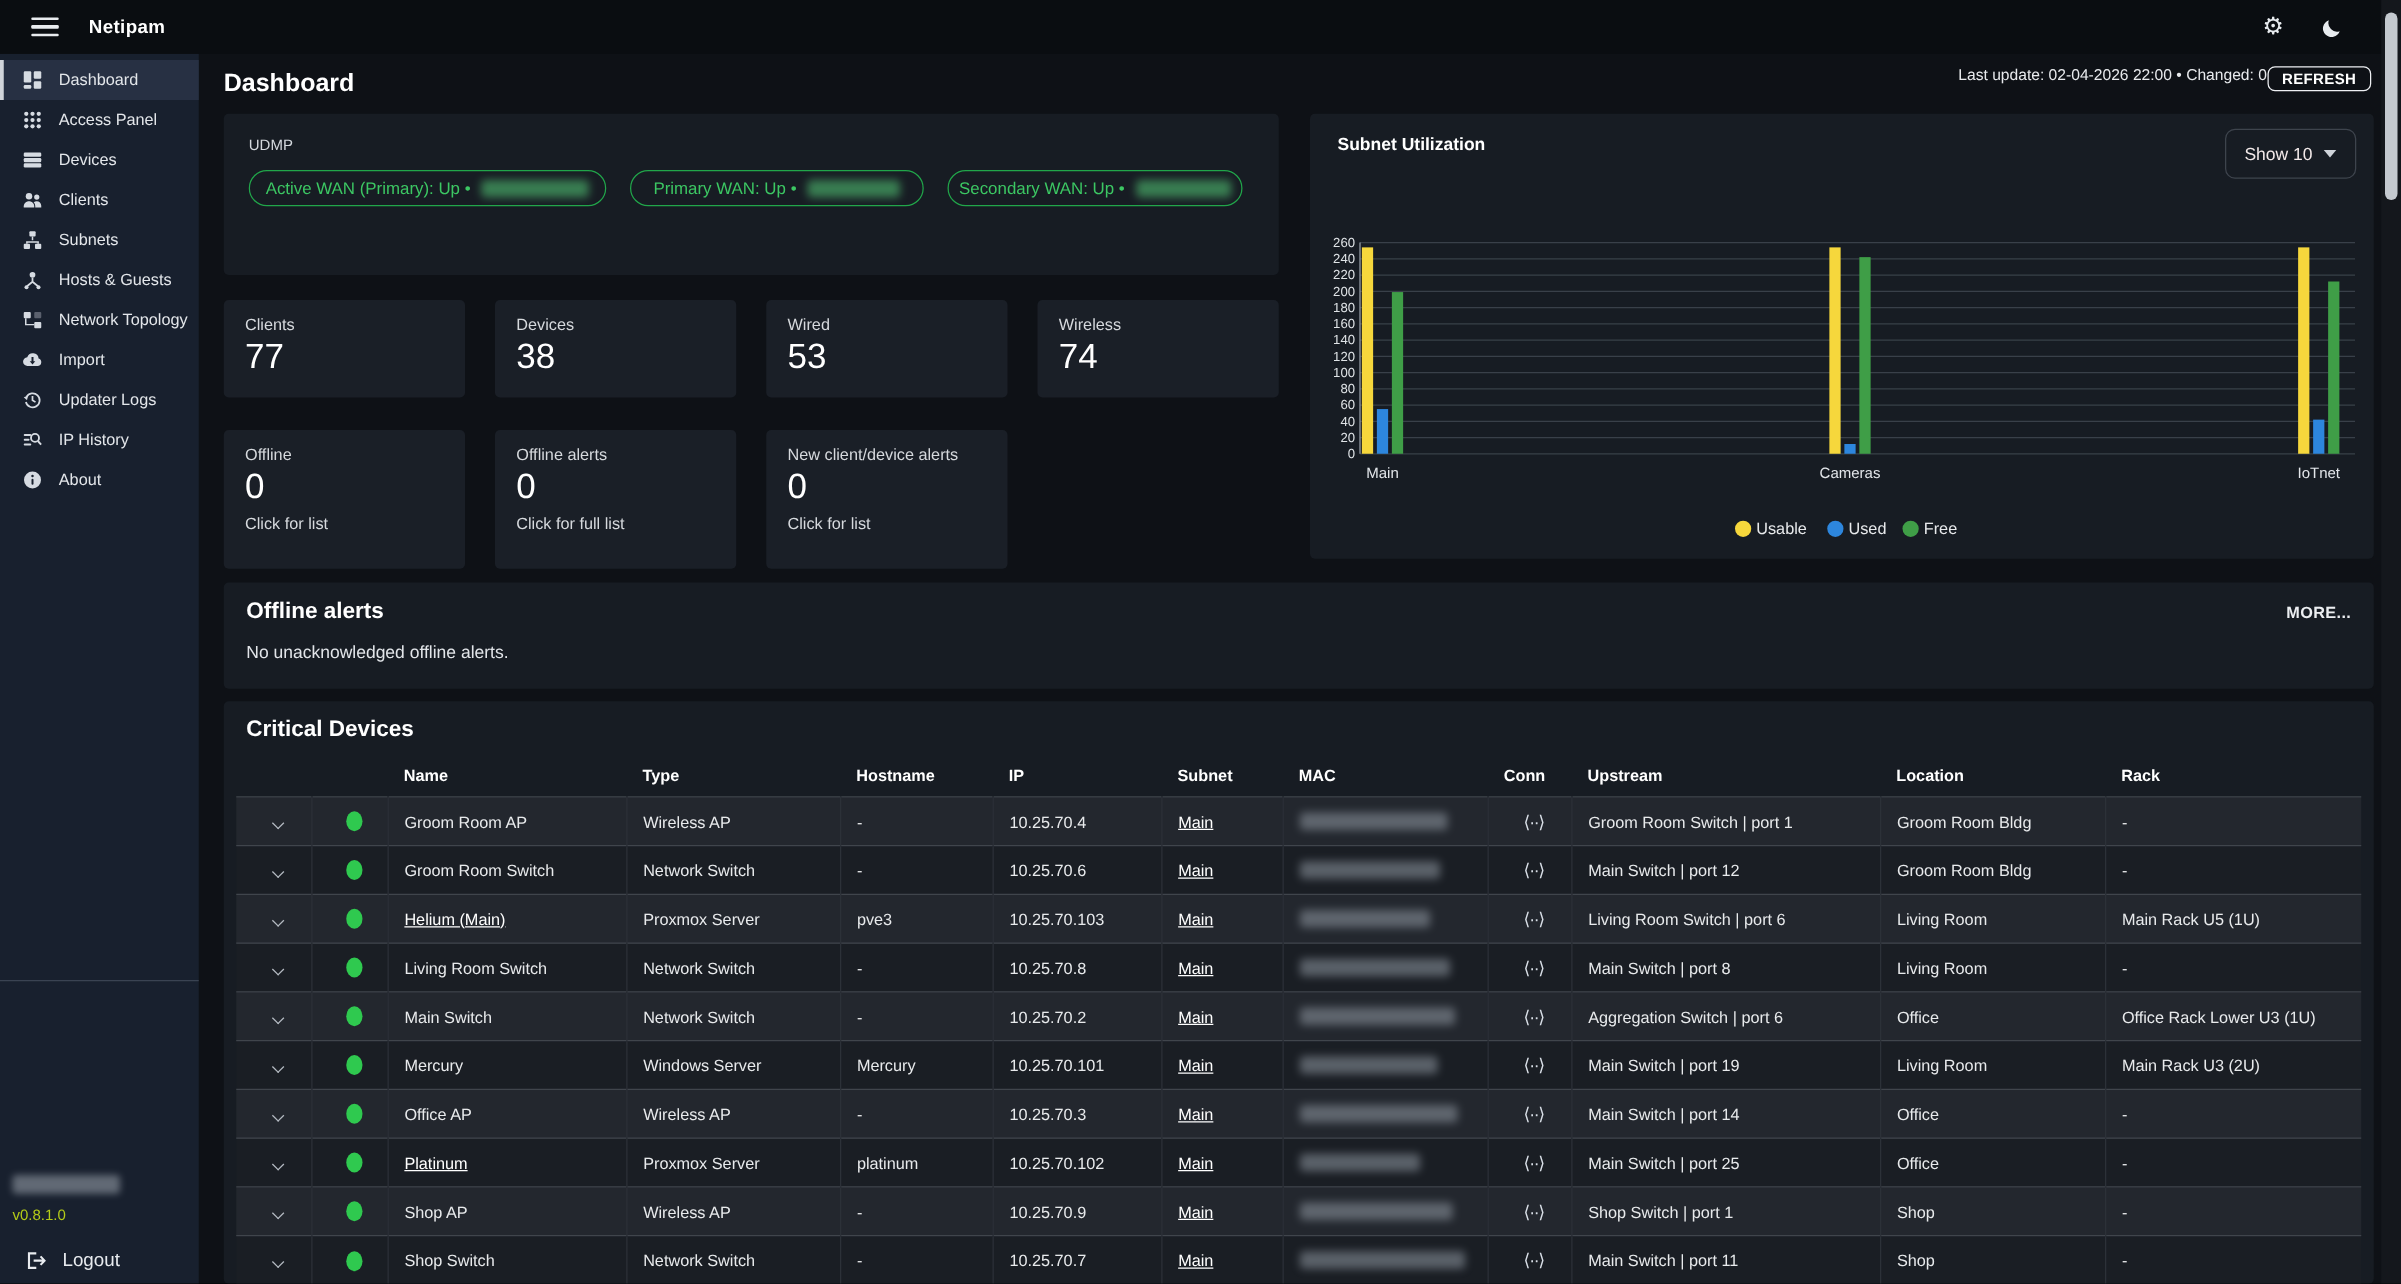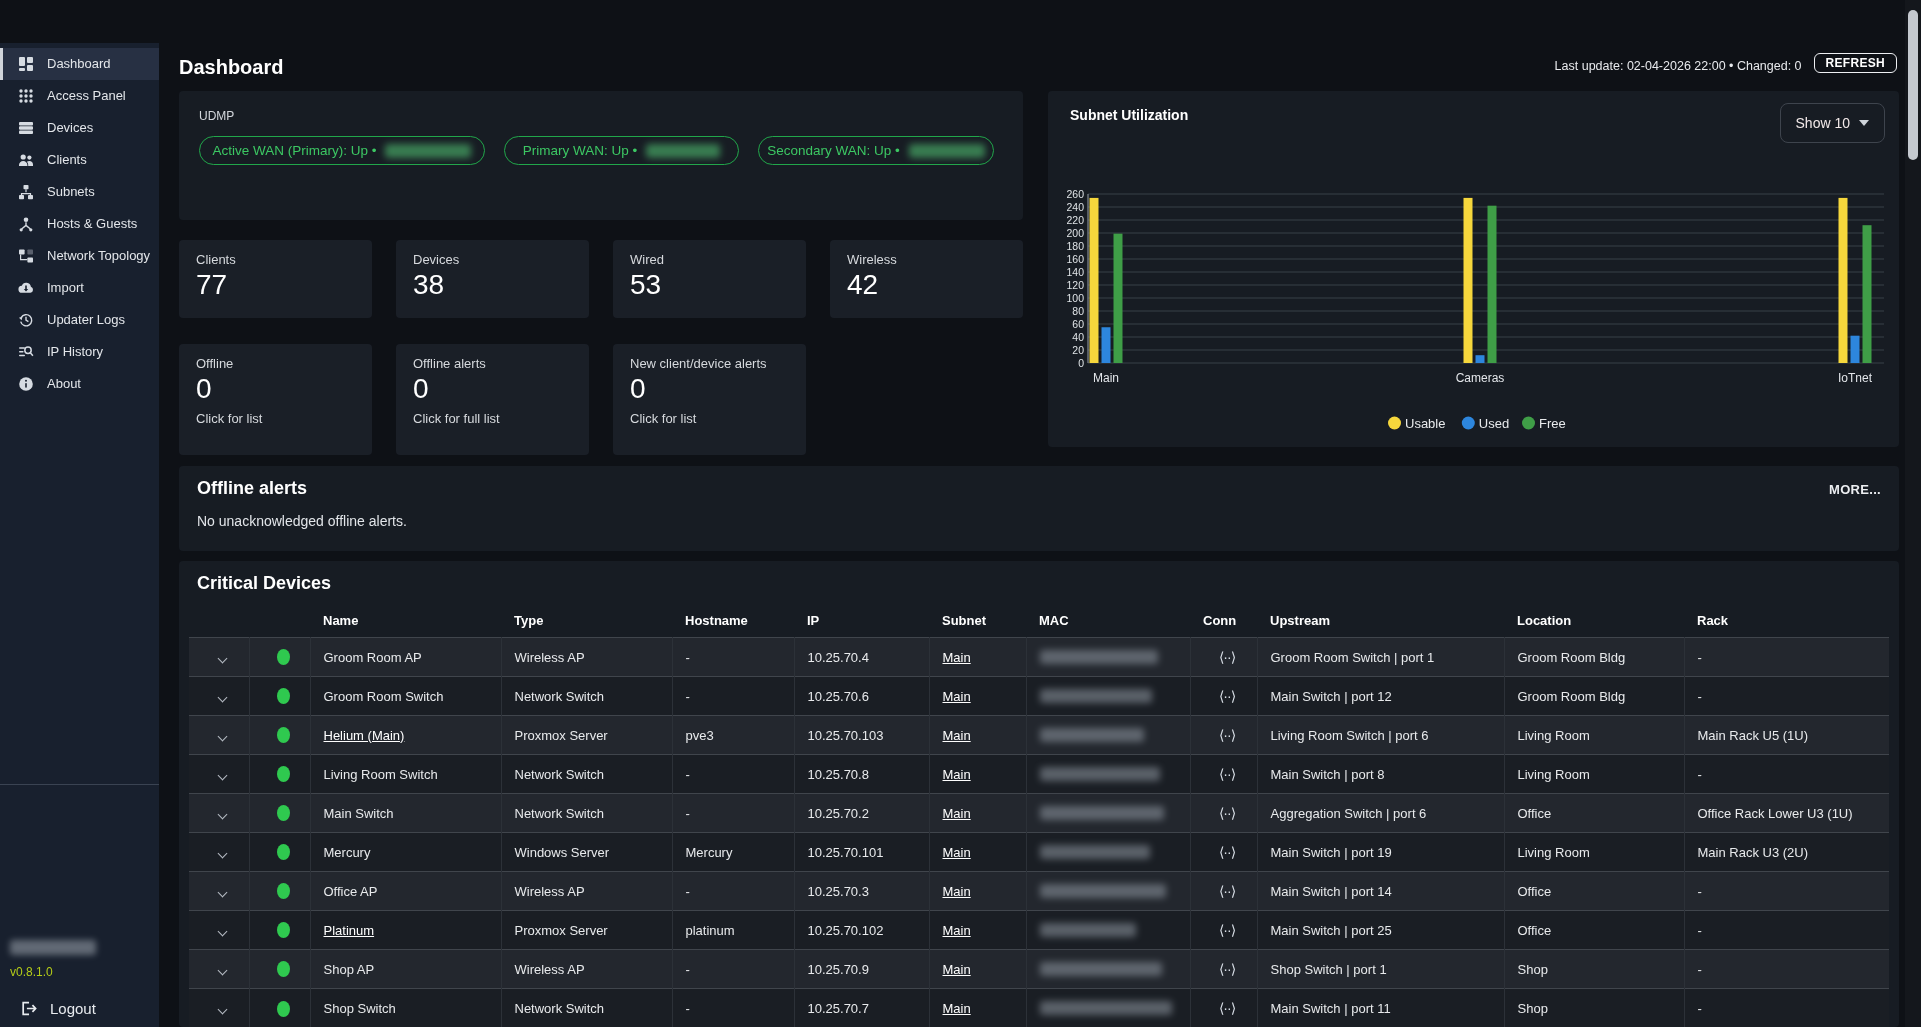--- a/index.html
+++ b/index.html
@@ -28,21 +28,21 @@
   .side-divider{position:absolute;left:0;right:0;bottom:242px;height:1px;background:#3a4352;}
   .user-blur{position:absolute;left:10px;bottom:72px;width:86px;height:15px;border-radius:3px;
              background:#aab2bb;opacity:.5;filter:blur(3px);}
   .version{position:absolute;left:10px;bottom:48px;font-size:12px;color:#b5cc18;}
   .logout{position:absolute;left:20px;bottom:10px;display:flex;align-items:center;gap:13px;
           font-size:15px;color:#e8ebef;cursor:pointer;}
 
   
   .main{position:absolute;left:159px;top:43px;right:16px;bottom:0;}
   .page-title{position:absolute;left:20px;top:13px;font-size:20px;font-weight:700;}
-  .header-right{position:absolute;right:8px;top:10px;display:flex;align-items:flex-end;gap:12px;}
+  .header-right{position:absolute;right:8px;top:10px;display:flex;align-items:flex-start;gap:0;}
   .last-update{font-size:12.5px;color:#e8eaed;}
   .refresh-btn{background:transparent;border:1.5px solid #eef0f3;border-radius:6px;color:#fff;
                font-family:inherit;font-size:12px;font-weight:700;padding:2px 11px;cursor:pointer;letter-spacing:.3px;}
 
   .panel{background:#171c23;border-radius:4px;position:absolute;}
   .wan-panel{left:20px;top:48px;width:844px;height:129px;padding:14px 20px;}
   .wan-title{font-size:14px;font-weight:700;}
   .wan-sub{font-size:12px;color:#d4d8dd;margin-top:4px;}
   .pill-row{display:flex;gap:19px;margin-top:13px;}
   .pill{height:29px;border:1px solid #21a64a;border-radius:15px;display:flex;align-items:center;
@@ -94,20 +94,34 @@
 
   
   .scroll-track{position:absolute;right:0;top:0;width:16px;height:1027px;background:#14171c;z-index:9;}
   .scroll-thumb{position:absolute;left:3px;top:10px;width:10px;height:150px;border-radius:5px;background:#c4c9cf;cursor:pointer;}
 </style>
 </head>
 <body>
 
 <div class="app">
 
+  <div class="topbar">
+    <div class="hamburger">
+        <span></span>
+        <span></span>
+        <span></span>
+      </div>
+    <div class="brand">Netipam</div>
+    <div class="topbar-right">
+      <span class="gear">⚙</span>
+      <svg class="moon" viewBox="0 0 16 16">
+          <path d="M13.1 10.6A6.1 6.1 0 0 1 5.4 2.9a6.1 6.1 0 1 0 7.7 7.7z" fill="#e8ebef"></path>
+        </svg>
+    </div>
+  </div>
 
   <div class="sidebar">
     <div class="nav">
         <div class="nav-item active">
           <span class="nav-icon">
             <svg width="16" height="16" viewBox="0 0 16 16" fill="#d6dbe2">
               <rect x="1" y="1" width="6" height="9" rx="1"></rect>
               <rect x="9" y="1" width="6" height="6" rx="1"></rect>
               <rect x="1" y="12" width="6" height="3" rx="1"></rect>
               <rect x="9" y="9" width="6" height="6" rx="1"></rect>
@@ -284,21 +298,21 @@
         <div class="stat-card">
           <div class="stat-label">Devices</div>
           <div class="stat-value">38</div>
         </div>
         <div class="stat-card">
           <div class="stat-label">Wired</div>
           <div class="stat-value">53</div>
         </div>
         <div class="stat-card">
           <div class="stat-label">Wireless</div>
-          <div class="stat-value">42</div>
+          <div class="stat-value">74</div>
         </div>
       </div>
     <div class="cards-row cards-row2">
         <div class="stat-card">
           <div class="stat-label">Offline</div>
           <div class="stat-value">0</div>
           <div class="stat-sub">Click for list</div>
         </div>
         <div class="stat-card">
           <div class="stat-label">Offline alerts</div>

